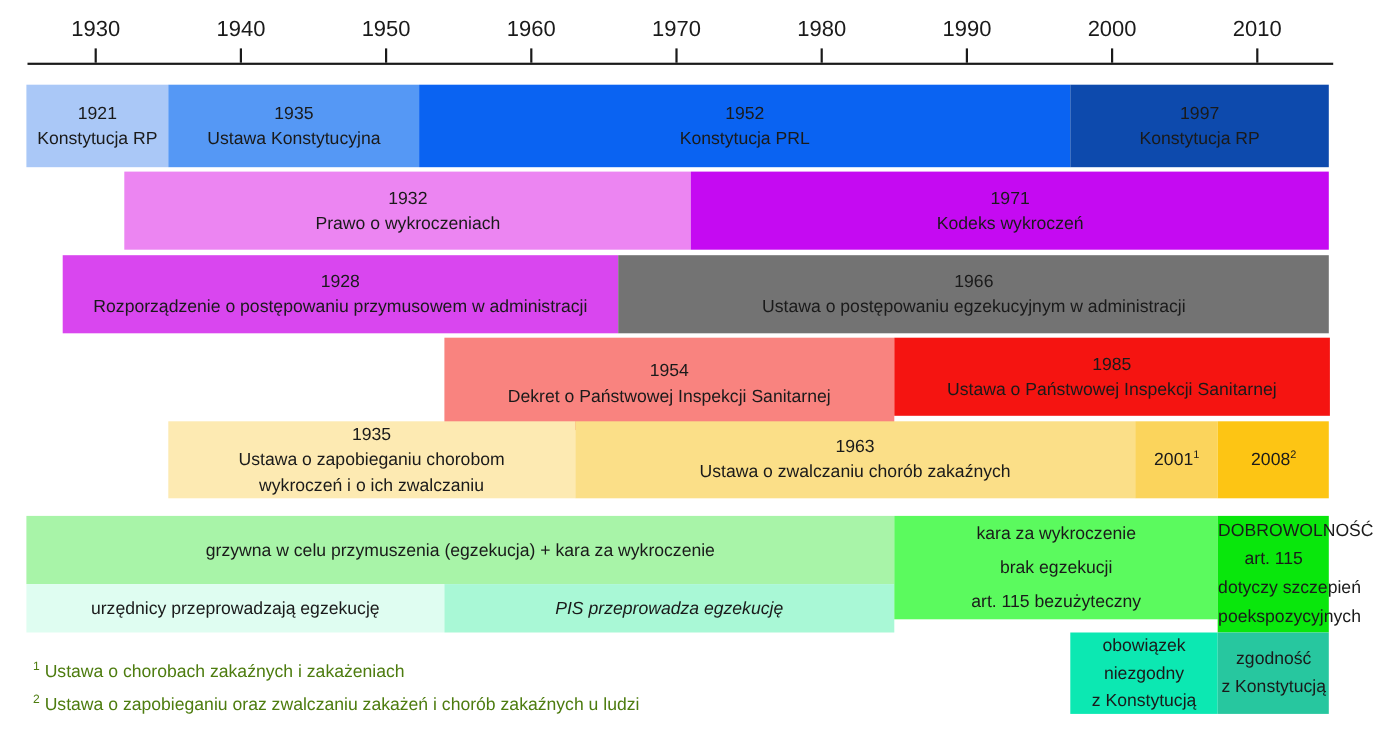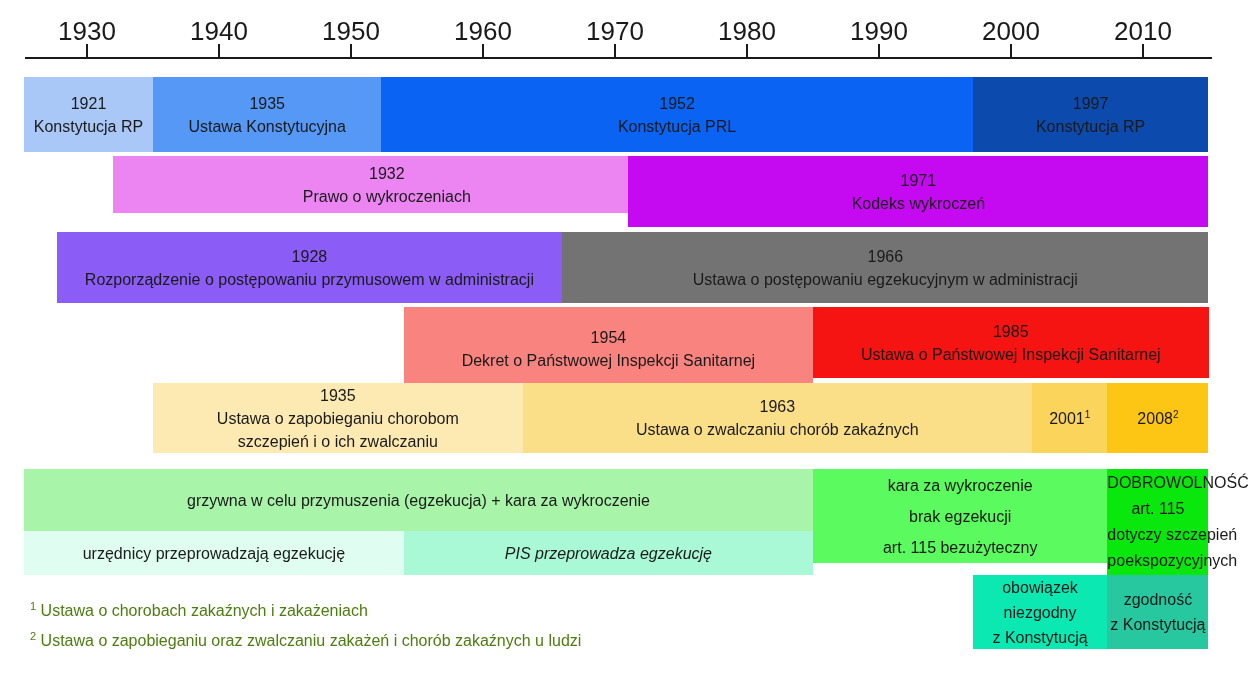--- a/index.html
+++ b/index.html
@@ -1,20 +1,20 @@
 <!DOCTYPE html>
 <html><head>
 <meta charset="utf-8">
 <style>
   html,body{margin:0;padding:0;background:#ffffff;}
   #stage{
     position:relative;width:1250px;height:675px;background:#ffffff;overflow:hidden;
     font-family:"Liberation Sans","DejaVu Sans",sans-serif;color:#1a1a1a;
   }
-  .tick-label{position:absolute;transform:translateX(-50%);font-size:26px;color:#1a1a1a;white-space:nowrap;top:16px;}
+  .tick-label{position:absolute;transform:translateX(-50%);font-size:20px;color:#1a1a1a;white-space:nowrap;top:16px;}
   .tick-mark{position:absolute;width:2px;height:13px;top:44px;background:#1a1a1a;}
   #axis-line{position:absolute;left:25px;top:57px;width:1187px;height:2px;background:#1a1a1a;}
   .timeline-span{
     position:absolute;display:flex;flex-direction:column;justify-content:center;align-items:center;
     text-align:center;font-size:16px;line-height:23px;color:#1a1a1a;
   }
   .timeline-span .line{width:100%;}
   .timeline-span.nowrap .line{white-space:nowrap;}
   .timeline-span sup{font-size:10px;line-height:0;}
   .footnote{position:absolute;left:30px;font-size:16px;color:#4d7c0f;white-space:nowrap;}
@@ -55,48 +55,48 @@
         <div class="line">Ustawa Konstytucyjna</div>
       </div>
       <div class="timeline-span" style="left: 381.36px; width: 591.36px; top: 77px; height: 75px; background: rgb(10, 99, 242);">
         <div class="line">1952</div>
         <div class="line">Konstytucja PRL</div>
       </div>
       <div class="timeline-span" style="left: 972.72px; width: 235.78px; top: 77px; height: 75px; background: rgb(13, 74, 173);">
         <div class="line">1997</div>
         <div class="line">Konstytucja RP</div>
       </div>
-      <div class="timeline-span" style="left: 113.4px; width: 514.8px; top: 156px; height: 57px; background: rgb(236, 133, 242); padding-left: 16px;">
+      <div class="timeline-span" style="left: 113.4px; width: 514.8px; top: 156px; height: 71px; background: rgb(236, 133, 242);">
         <div class="line">1932</div>
         <div class="line">Prawo o wykroczeniach</div>
       </div>
       <div class="timeline-span" style="left: 628.2px; width: 580.3px; top: 156px; height: 71px; background: rgb(197, 10, 242);">
         <div class="line">1971</div>
         <div class="line">Kodeks wykroczeń</div>
       </div>
-      <div class="timeline-span" style="left: 56.64px; width: 505.56px; top: 232px; height: 71px; background: #8b5cf6; align-items: flex-end;">
+      <div class="timeline-span" style="left: 56.64px; width: 505.56px; top: 232px; height: 71px; background: #d946ef; align-items: flex-end;">
         <div class="line">1928</div>
         <div class="line">Rozporządzenie o postępowaniu przymusowem w administracji</div>
       </div>
       <div class="timeline-span" style="left: 562.2px; width: 646.3px; top: 232px; height: 71px; background: #737373;">
         <div class="line">1966</div>
         <div class="line">Ustawa o postępowaniu egzekucyjnym w administracji</div>
       </div>
       <div class="timeline-span" style="left: 403.8px; width: 409.2px; top: 307px; height: 84px; background: rgb(249, 131, 127);">
         <div class="line">1954</div>
         <div class="line">Dekret o Państwowej Inspekcji Sanitarnej</div>
       </div>
       <div class="timeline-span" style="left: 813px; width: 395.5px; top: 307px; height: 71px; background: rgb(245, 20, 17);">
         <div class="line">1985</div>
         <div class="line">Ustawa o Państwowej Inspekcji Sanitarnej</div>
       </div>
       <div class="timeline-span" style="left: 153px; width: 369.6px; top: 383px; height: 70px; background: rgb(253, 234, 178);">
         <div class="line">1935</div>
         <div class="line">Ustawa o zapobieganiu chorobom</div>
-        <div class="line">szczepień i o ich zwalczaniu</div>
+        <div class="line">wykroczeń i o ich zwalczaniu</div>
       </div>
       <div class="timeline-span" style="left: 522.6px; width: 509.52px; top: 383px; height: 70px; background: rgb(251, 223, 136);">
         <div class="line">1963</div>
         <div class="line">Ustawa o zwalczaniu chorób zakaźnych</div>
       </div>
       <div class="timeline-span" style="left: 1032.12px; width: 75.24px; top: 383px; height: 70px; background: rgb(251, 212, 92);">
         <div class="line">2001<sup>1</sup></div>
       </div>
       <div class="timeline-span" style="left: 1107.36px; width: 101.14px; top: 383px; height: 70px; background: rgb(253, 197, 20);">
         <div class="line">2008<sup>2</sup></div>

